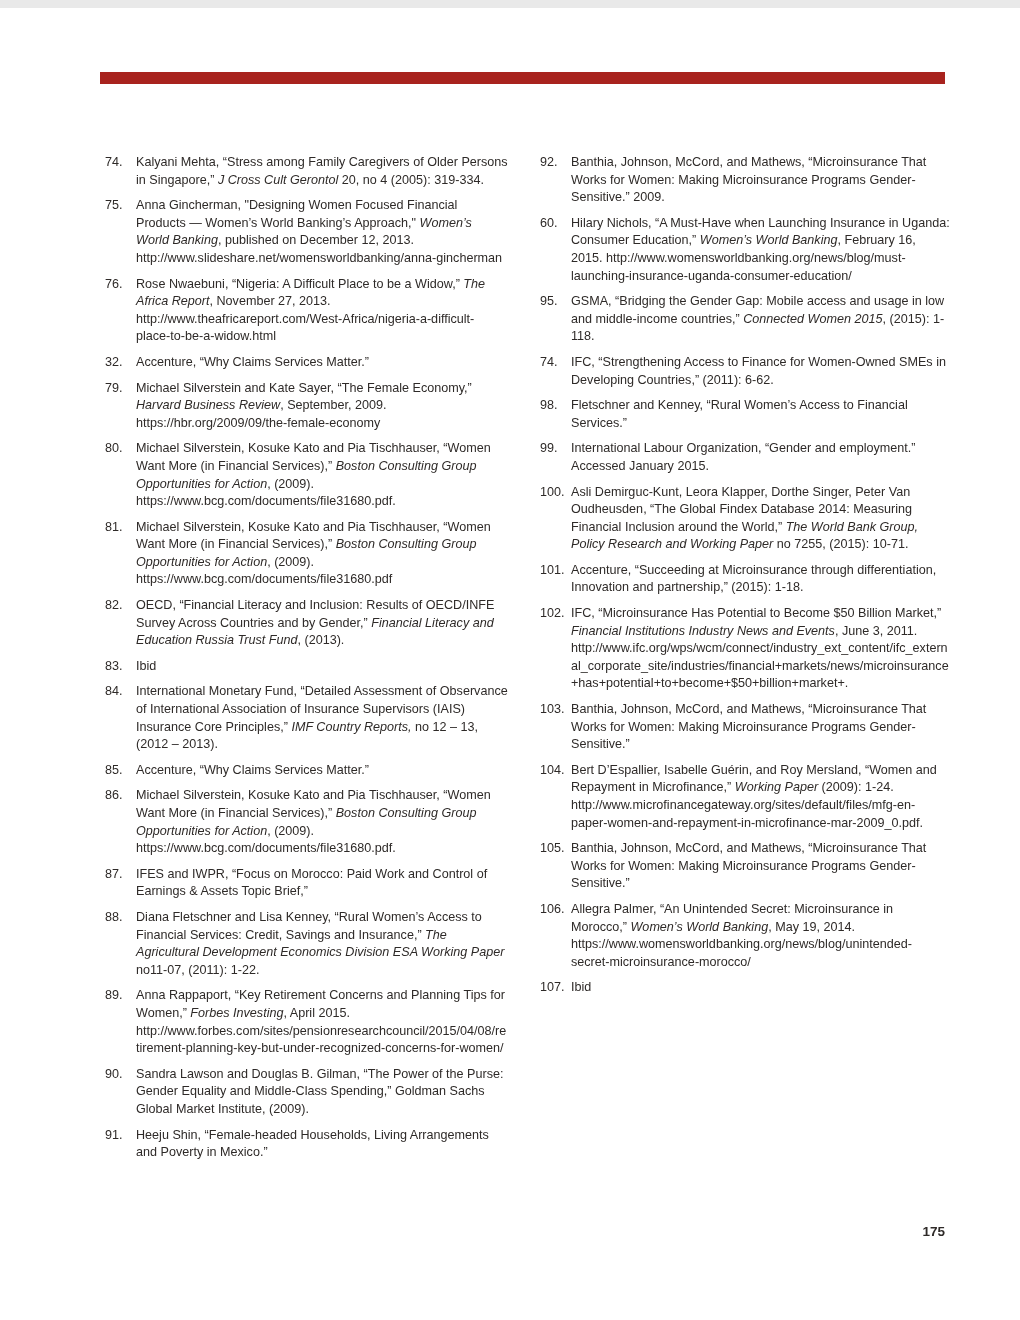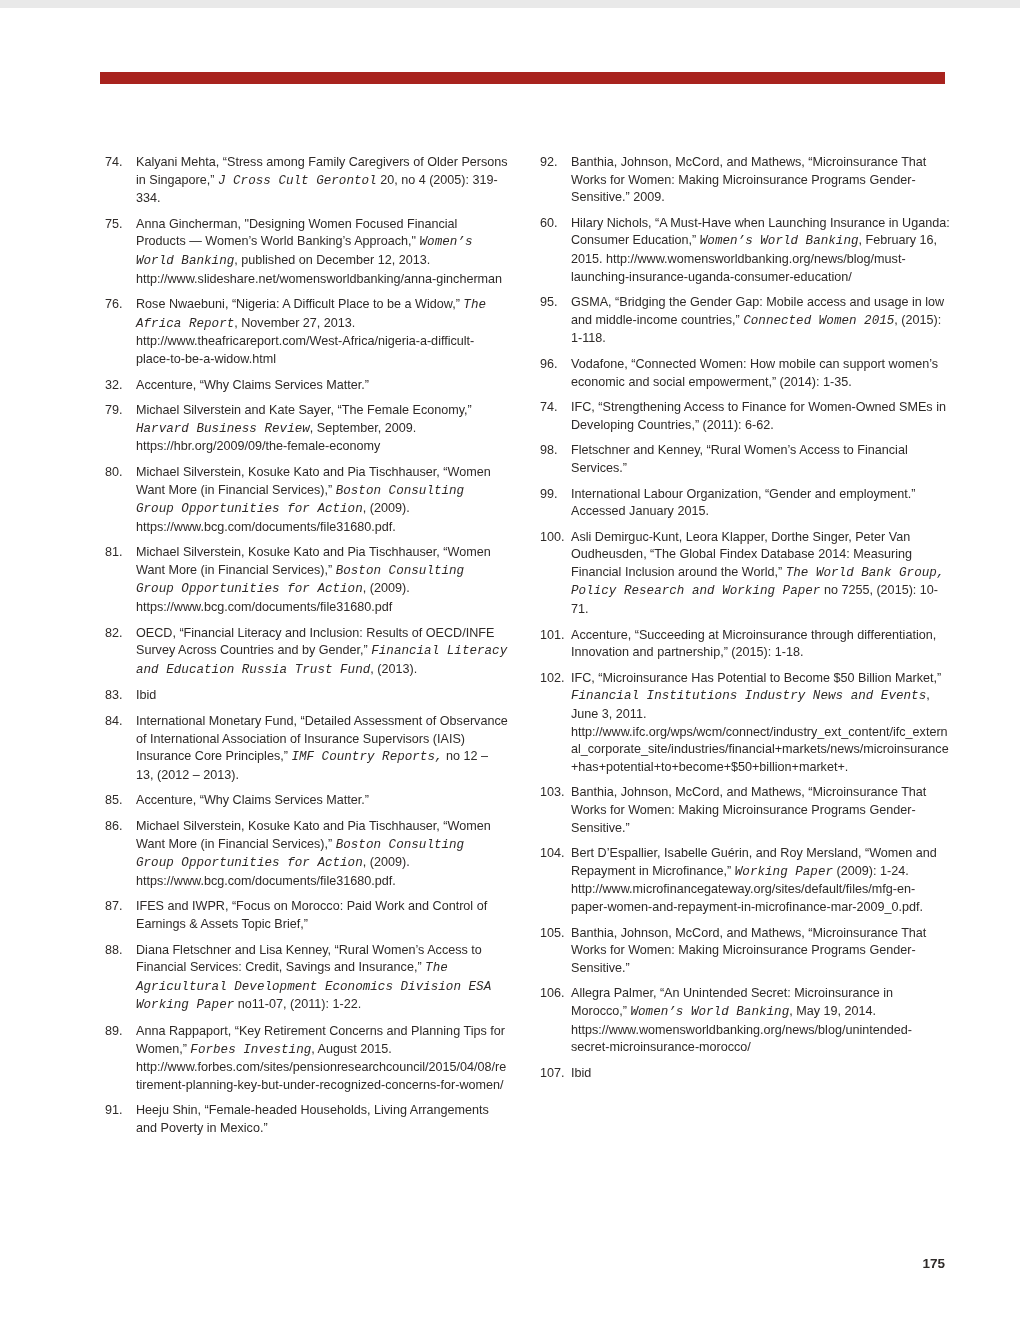--- a/index.html
+++ b/index.html
@@ -33,24 +33,24 @@
   .col.right { width: 410px; flex: 0 0 410px; }
   .ref-item {
     display: flex;
     margin-bottom: 8px;
     font-size: 12.6px;
     line-height: 17.6px;
     text-align: left;
   }
   .ref-num { flex: 0 0 31px; width: 31px; }
   .ref-body { flex: 1; min-width: 0; overflow-wrap: break-word; word-wrap: break-word; }
-  .italic { font-style: italic; font-family: Liberation Mono, monospace; }
+  .italic { font-style: italic; }
   .page-number {
     position: absolute;
-    top: 1248px;
+    top: 1216px;
     right: 75px;
     font-size: 13.5px;
     font-weight: bold;
     color: #2e2a28;
   }
 </style>
 </head>
 <body>
 
 <div class="page">
@@ -108,43 +108,43 @@
         <div class="ref-item">
           <span class="ref-num">87.</span>
           <span class="ref-body"><span>IFES and IWPR, “Focus on Morocco: Paid Work and Control of Earnings &amp; Assets Topic Brief,”</span></span>
         </div>
         <div class="ref-item">
           <span class="ref-num">88.</span>
           <span class="ref-body"><span>Diana Fletschner and Lisa Kenney, “Rural Women’s Access to Financial Services: Credit, Savings and Insurance,” </span><span class="italic">The Agricultural Development Economics Division ESA Working Paper</span><span> no11-07, (2011): 1-22.</span></span>
         </div>
         <div class="ref-item">
           <span class="ref-num">89.</span>
-          <span class="ref-body"><span>Anna Rappaport, “Key Retirement Concerns and Planning Tips for Women,” </span><span class="italic">Forbes Investing</span><span>, August 2015. http://www.forbes.com/sites/pensionresearchcouncil/2015/04/08/retirement-planning-key-but-under-recognized-concerns-for-women/</span></span>
+          <span class="ref-body"><span>Anna Rappaport, “Key Retirement Concerns and Planning Tips for Women,” </span><span class="italic">Forbes Investing</span><span>, April 2015. http://www.forbes.com/sites/pensionresearchcouncil/2015/04/08/retirement-planning-key-but-under-recognized-concerns-for-women/</span></span>
+        </div>
+        <div class="ref-item">
+          <span class="ref-num">90.</span>
+          <span class="ref-body"><span>Sandra Lawson and Douglas B. Gilman, “The Power of the Purse: Gender Equality and Middle-Class Spending,” Goldman Sachs Global Market Institute, (2009).</span></span>
         </div>
         <div class="ref-item">
           <span class="ref-num">91.</span>
           <span class="ref-body"><span>Heeju Shin, “Female-headed Households, Living Arrangements and Poverty in Mexico.”</span></span>
         </div>
       </div>
     <div class="col right">
         <div class="ref-item">
           <span class="ref-num">92.</span>
           <span class="ref-body"><span>Banthia, Johnson, McCord, and Mathews, “Microinsurance That Works for Women: Making Microinsurance Programs Gender-Sensitive.” 2009.</span></span>
         </div>
         <div class="ref-item">
           <span class="ref-num">60.</span>
           <span class="ref-body"><span>Hilary Nichols, “A Must-Have when Launching Insurance in Uganda: Consumer Education,” </span><span class="italic">Women’s World Banking</span><span>, February 16, 2015. http://www.womensworldbanking.org/news/blog/must-launching-insurance-uganda-consumer-education/</span></span>
         </div>
         <div class="ref-item">
           <span class="ref-num">95.</span>
           <span class="ref-body"><span>GSMA, “Bridging the Gender Gap: Mobile access and usage in low and middle-income countries,” </span><span class="italic">Connected Women 2015</span><span>, (2015): 1-118.</span></span>
-        </div>
-        <div class="ref-item">
-          <span class="ref-num">96.</span>
-          <span class="ref-body"><span>Vodafone, “Connected Women: How mobile can support women’s economic and social empowerment,” (2014): 1-35.</span></span>
         </div>
         <div class="ref-item">
           <span class="ref-num">74.</span>
           <span class="ref-body"><span>IFC, “Strengthening Access to Finance for Women-Owned SMEs in Developing Countries,” (2011): 6-62.</span></span>
         </div>
         <div class="ref-item">
           <span class="ref-num">98.</span>
           <span class="ref-body"><span>Fletschner and Kenney, “Rural Women’s Access to Financial Services.”</span></span>
         </div>
         <div class="ref-item">

